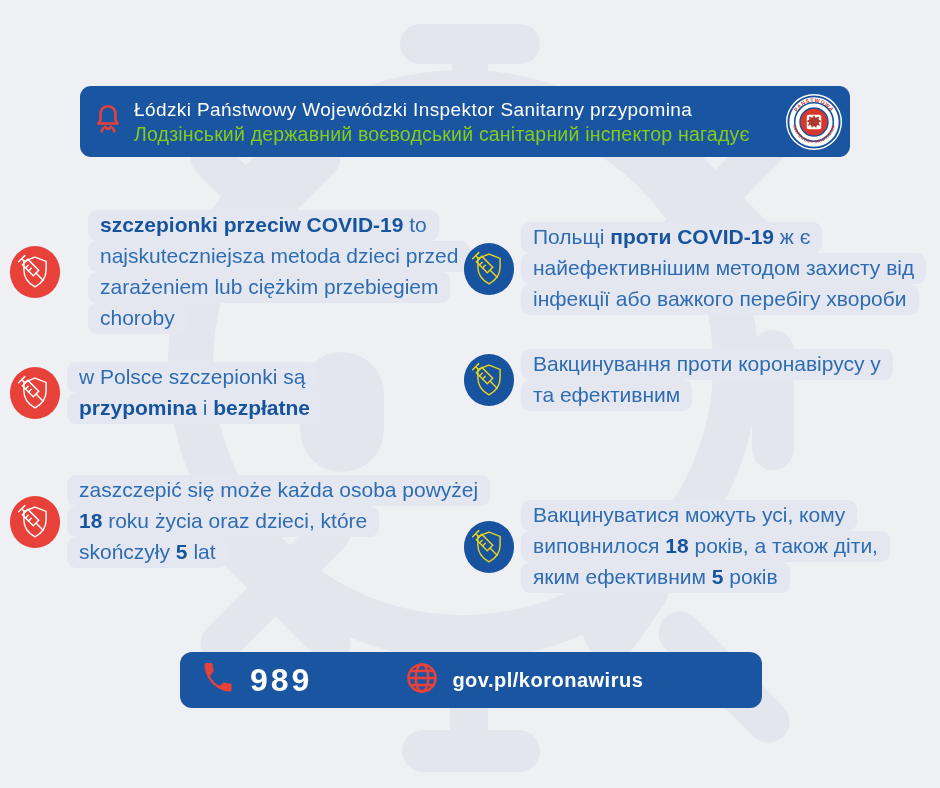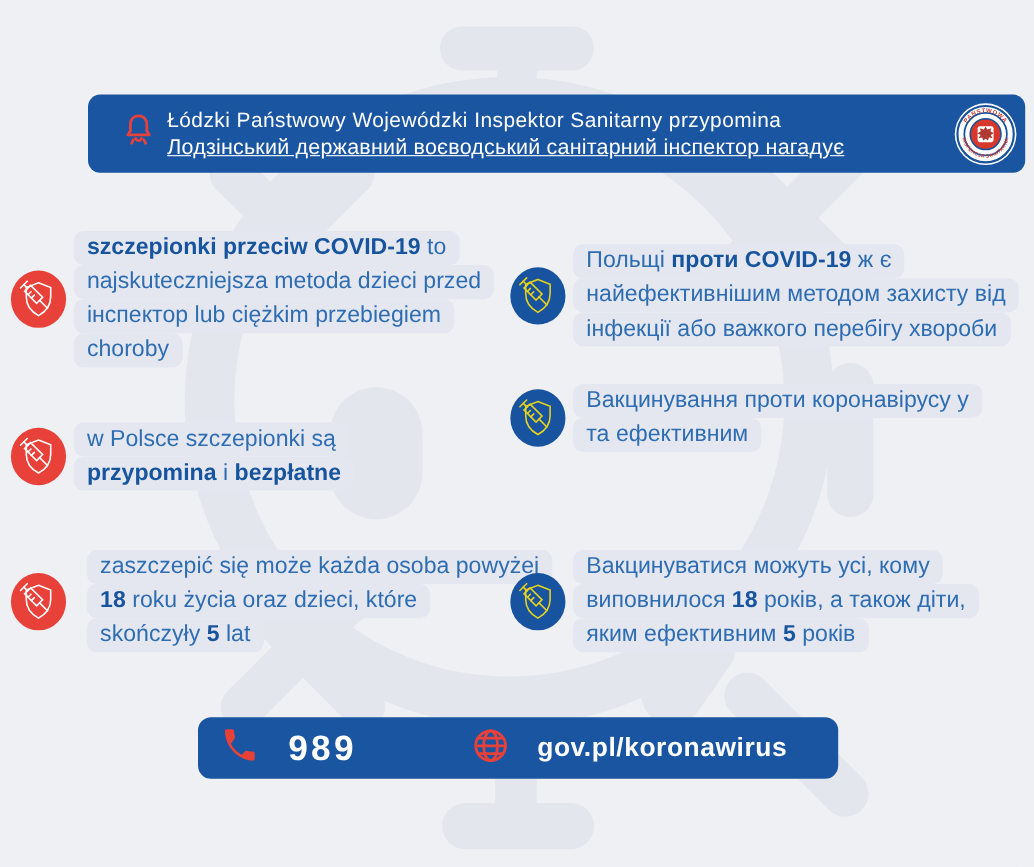--- a/index.html
+++ b/index.html
@@ -20,53 +20,53 @@
   .wm-x-tr-a{left:618px;top:178px;width:195px;height:40px;transform:rotate(45deg);}
   .wm-x-tr-b{left:618px;top:178px;width:195px;height:40px;transform:rotate(-45deg);}
   .wm-x-bl-a{left:178px;top:568px;width:195px;height:40px;transform:rotate(45deg);}
   .wm-x-bl-b{left:178px;top:568px;width:195px;height:40px;transform:rotate(-45deg);}
   .wm-right-cap{left:752px;top:330px;width:42px;height:140px;}
   .wm-in1{left:300px;top:352px;width:84px;height:120px;border-radius:42px;}
   .wm-in2{left:598px;top:556px;width:56px;height:108px;border-radius:28px;transform:rotate(35deg);}
   .wm-diag-br{left:640px;top:656px;width:168px;height:42px;transform:rotate(45deg);}
 
   
-  .header{position:absolute;left:80px;top:86px;width:852px;height:71px;background:#1a55a2;
-          border-radius:11px;display:flex;align-items:center;padding-left:30px;box-sizing:border-box;z-index:2;}
+  .header{position:absolute;left:80px;top:86px;width:770px;height:71px;background:#1a55a2;
+          border-radius:11px;display:flex;align-items:center;padding-left:12px;box-sizing:border-box;z-index:2;}
   .header .bell{flex:0 0 auto;margin-right:10px;margin-top:-4px;}
   .header-lines{display:flex;flex-direction:column;justify-content:center;}
   .h-line1{color:#ffffff;font-size:19px;line-height:25px;letter-spacing:.4px;white-space:nowrap;}
-  .h-line2{color:#ffffff;font-size:19.5px;line-height:25px;letter-spacing:.2px;white-space:nowrap;text-decoration:underline;}
+  .h-line2{color:#84cc16;font-size:19.5px;line-height:25px;letter-spacing:.2px;white-space:nowrap;}
   .logo{position:absolute;right:7px;top:50%;transform:translateY(-50%);width:58px;height:58px;}
 
   
   .card{position:absolute;display:flex;align-items:center;z-index:2;}
-  .card-0{left:8px;top:210px;}
+  .card-0{left:8px;top:210px;gap:21px;}
   .card-1{left:462px;top:222px;}
-  .card-2{left:8px;top:384px;}
+  .card-2{left:8px;top:362px;}
   .card-3{left:462px;top:349px;}
-  .card-4{left:8px;top:500px;gap:12px;}
+  .card-4{left:8px;top:475px;}
   .card-5{left:462px;top:500px;}
   .badge{flex:0 0 auto;width:54px;height:56px;margin-right:5px;}
   .badge.red{color:#ffffff;}
   .badge.red .bg{fill:#e8413a;}
   .badge.blue{color:#e8d21d;}
   .badge.blue .bg{fill:#17539f;}
   .card-text .line{white-space:nowrap;}
   .hl{display:inline-block;background:#e4e7f0;border-radius:9px;padding:3px 12px 4px 12px;
       font-size:21px;line-height:24px;color:#2e6db2;white-space:nowrap;}
   .hl .b{font-weight:700;color:#17549e;}
 
   
   .footer{position:absolute;left:180px;top:652px;width:582px;height:56px;background:#1a55a2;
-          border-radius:12px;display:flex;align-items:center;z-index:2;gap:12px;}
+          border-radius:12px;display:flex;align-items:center;z-index:2;}
   .footer .phone-ic{margin-left:20px;}
   .footer .phone-num{color:#fff;font-size:32px;font-weight:600;letter-spacing:3px;margin-left:14px;}
   .footer .globe-ic{margin-left:92px;}
-  .footer .url{color:#fff;font-size:24px;font-weight:600;letter-spacing:.5px;margin-left:12px;}
+  .footer .url{color:#fff;font-size:20px;font-weight:600;letter-spacing:.5px;margin-left:12px;}
 </style>
 </head>
 <body>
 
 <div id="stage">
 
   <div>
     <div class="wm wm-ring" style="background:transparent;"></div>
     <div class="wm wm-top-stem"></div>
     <div class="wm wm-top-cap cap"></div>
@@ -134,21 +134,21 @@
             <line x1="24" y1="18" x2="28" y2="18"></line>
             <line x1="24" y1="22.5" x2="28" y2="22.5"></line>
             <line x1="28" y1="29.5" x2="28" y2="40"></line>
           </g>
         </g>
       </svg>
     </span>
     <div class="card-text">
         <div class="line"><span class="hl"><span class="b">szczepionki przeciw COVID-19</span><span> to</span></span></div>
         <div class="line"><span class="hl"><span>najskuteczniejsza metoda dzieci przed</span></span></div>
-        <div class="line"><span class="hl"><span>інспектор lub ciężkim przebiegiem</span></span></div>
+        <div class="line"><span class="hl"><span>zarażeniem lub ciężkim przebiegiem</span></span></div>
         <div class="line"><span class="hl"><span>choroby</span></span></div>
       </div>
   </div>
 
   <div class="card card-1">
     <span class="badge blue">
       <svg width="54" height="56" viewBox="0 0 56 56">
         <ellipse class="bg" cx="28" cy="28" rx="26" ry="27"></ellipse>
         <g fill="none" stroke="currentColor" stroke-width="1.5" stroke-linecap="round">
           <path d="M28 12.5 L39.5 17 V26 C39.5 34.5 34.5 40 28 43.5 C21.5 40 16.5 34.5 16.5 26 V17 Z"></path>

